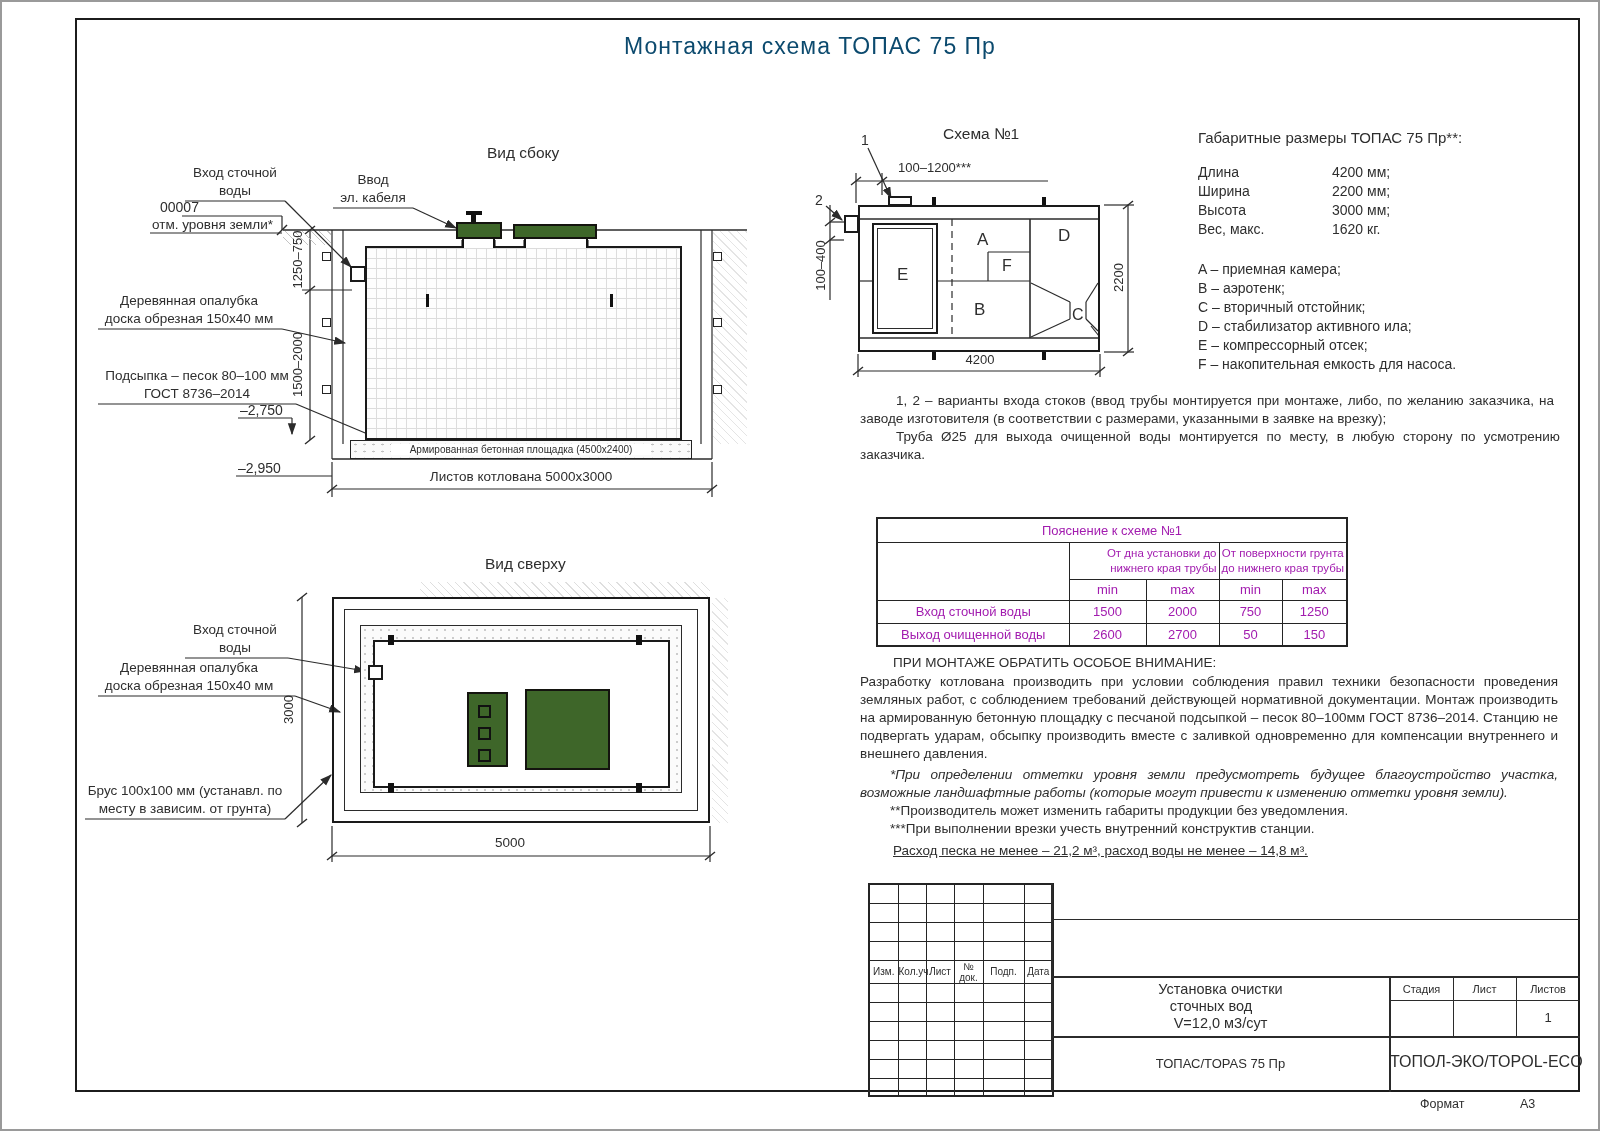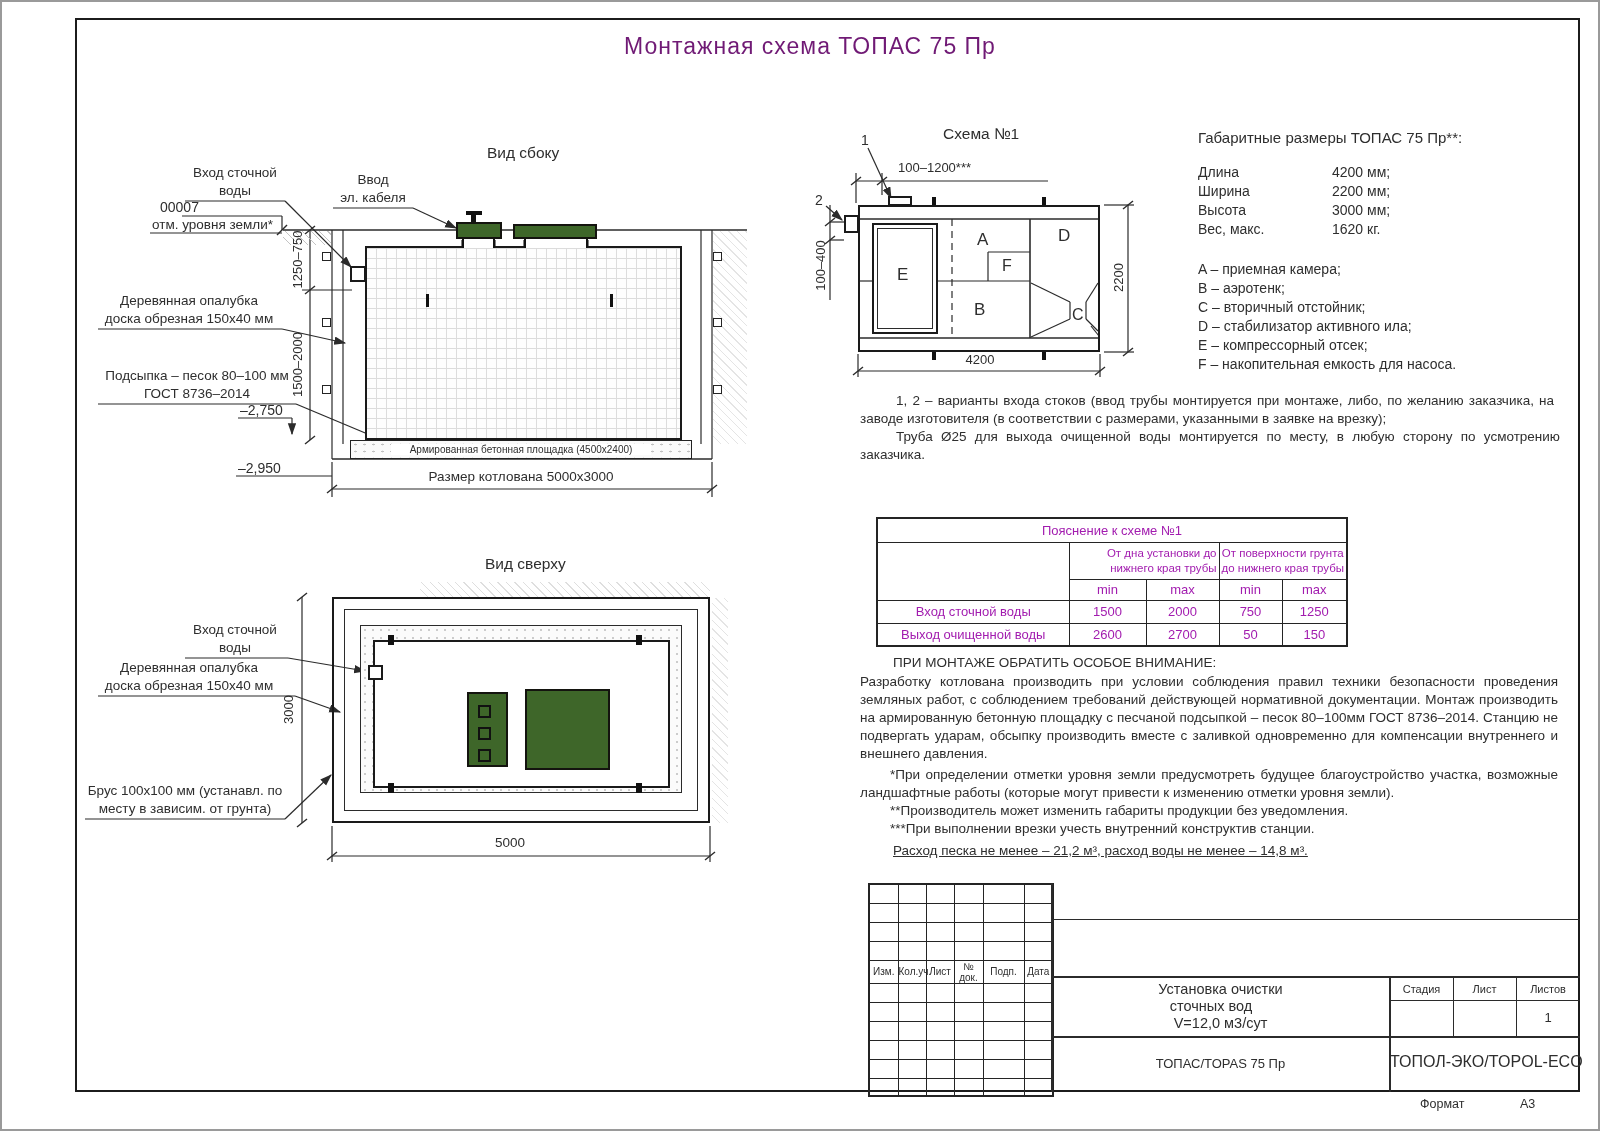--- a/index.html
+++ b/index.html
@@ -150,21 +150,21 @@
       <path d="M705,860 L715,852" stroke-width="1.5"></path>
       <path d="M185,658 H288"></path>
         <path d="M288,658 L365,671" marker-end="url(#arw)"></path>
       <path d="M98,696 H295"></path>
         <path d="M295,696 L340,712" marker-end="url(#arw)"></path>
       <path d="M85,819 H285"></path>
         <path d="M285,819 L331,775" marker-end="url(#arw)"></path>
     </g>
   </svg>
 
-  <div class="t tc" style="left:560px;top:33px;width:500px;font-size:23px;letter-spacing:1px;color:#701a75;">Монтажная схема ТОПАС 75 Пр</div>
+  <div class="t tc" style="left:560px;top:33px;width:500px;font-size:23px;letter-spacing:1px;color:#0c4a6e;">Монтажная схема ТОПАС 75 Пр</div>
 
   <div class="t" style="left:487px;top:144px;font-size:15.5px;">Вид сбоку</div>
 
   <div class="box hatch" style="left:283px;top:231px;width:48px;height:14px;"></div>
   <div class="box hatch" style="left:713px;top:231px;width:34px;height:213px;opacity:.45;"></div>
 
   <div class="box grid-bg" style="left:365px;top:246px;width:317px;height:194px;border:2.5px solid #1a1a1a;"></div>
 
   <div class="box" style="left:322px;top:252px;width:9px;height:9px;border:1.5px solid #242424;background:#fff;"></div>
   <div class="box" style="left:322px;top:318px;width:9px;height:9px;border:1.5px solid #242424;background:#fff;"></div>
@@ -196,21 +196,21 @@
   <div class="t" style="left:160px;top:199px;font-size:14px;">00007</div>
   <div class="t" style="left:152px;top:217px;">отм. уровня земли*</div>
   <div class="t tc rot" style="left:262px;top:252px;width:70px;font-size:13px;">1250–750</div>
   <div class="t tc rot" style="left:262px;top:357px;width:70px;font-size:13px;">1500–2000</div>
   <div class="t tc" style="left:98px;top:293px;width:182px;">Деревянная опалубка</div>
   <div class="t tc" style="left:98px;top:311px;width:182px;">доска обрезная 150х40 мм</div>
   <div class="t tc" style="left:98px;top:368px;width:198px;">Подсыпка – песок 80–100 мм</div>
   <div class="t tc" style="left:98px;top:386px;width:198px;">ГОСТ 8736–2014</div>
   <div class="t" style="left:240px;top:402px;font-size:14px;">–2,750</div>
   <div class="t" style="left:238px;top:460px;font-size:14px;">–2,950</div>
-  <div class="t tc" style="left:330px;top:469px;width:382px;font-size:13.5px;">Размер котлована 5000х3000</div>
+  <div class="t tc" style="left:330px;top:469px;width:382px;font-size:13.5px;">Листов котлована 5000х3000</div>
 
   <div class="t" style="left:943px;top:125px;font-size:15.5px;">Схема №1</div>
 
   <div class="box" style="left:858px;top:205px;width:242px;height:147px;border:2px solid #1a1a1a;"></div>
   <div class="box" style="left:872px;top:223px;width:66px;height:111px;border:2px solid #1a1a1a;background:#fff;"></div>
   <div class="box" style="left:877px;top:228px;width:56px;height:101px;border:1px solid #2b2b2b;"></div>
   <div class="box" style="left:888px;top:196px;width:24px;height:10px;border:2px solid #1a1a1a;background:#fff;"></div>
   <div class="box" style="left:844px;top:215px;width:15px;height:18px;border:2px solid #1a1a1a;background:#fff;"></div>
   <div class="box" style="left:932px;top:197px;width:4px;height:8px;background:#111;"></div>
   <div class="box" style="left:1042px;top:197px;width:4px;height:8px;background:#111;"></div>
@@ -285,21 +285,21 @@
       <td>2600</td>
       <td>2700</td>
       <td>50</td>
       <td>150</td>
     </tr>
   </tbody>
     </table>
 
   <div class="t" style="left:893px;top:655px;font-size:13.5px;">ПРИ МОНТАЖЕ ОБРАТИТЬ ОСОБОЕ ВНИМАНИЕ:</div>
   <div class="para" style="left:860px;top:673px;width:698px;">Разработку котлована производить при условии соблюдения правил техники безопасности проведения земляных работ, с соблюдением требований действующей нормативной документации. Монтаж производить на армированную бетонную площадку с песчаной подсыпкой – песок 80–100мм ГОСТ 8736–2014. Станцию не подвергать ударам, обсыпку производить вместе с заливкой одновременно для компенсации внутреннего и внешнего давления.</div>
-  <div class="para" style="left:860px;top:766px;width:698px;text-indent:30px;">*При определении отметки уровня земли предусмотреть будущее благоустройство участка, возможные ландшафтные работы (которые могут привести к изменению отметки уровня земли).</div>
+  <div class="para" style="left:860px;top:766px;width:698px;text-indent:30px;font-style:italic;">*При определении отметки уровня земли предусмотреть будущее благоустройство участка, возможные ландшафтные работы (которые могут привести к изменению отметки уровня земли).</div>
   <div class="para" style="left:860px;top:802px;width:698px;text-indent:30px;">**Производитель может изменить габариты продукции без уведомления.</div>
   <div class="para" style="left:860px;top:820px;width:698px;text-indent:30px;">***При выполнении врезки учесть внутренний конструктив станции.</div>
   <div class="t u" style="left:893px;top:843px;font-size:13.5px;">Расход песка не менее – 21,2 м³, расход воды не менее – 14,8 м³.</div>
 
   <div class="t" style="left:485px;top:555px;font-size:15.5px;">Вид сверху</div>
 
   <div class="box hatch" style="left:420px;top:582px;width:290px;height:15px;opacity:.55;"></div>
   <div class="box hatch" style="left:712px;top:598px;width:16px;height:225px;opacity:.45;"></div>
 
   <div class="box" style="left:332px;top:597px;width:378px;height:226px;border:2px solid #1a1a1a;"></div>

